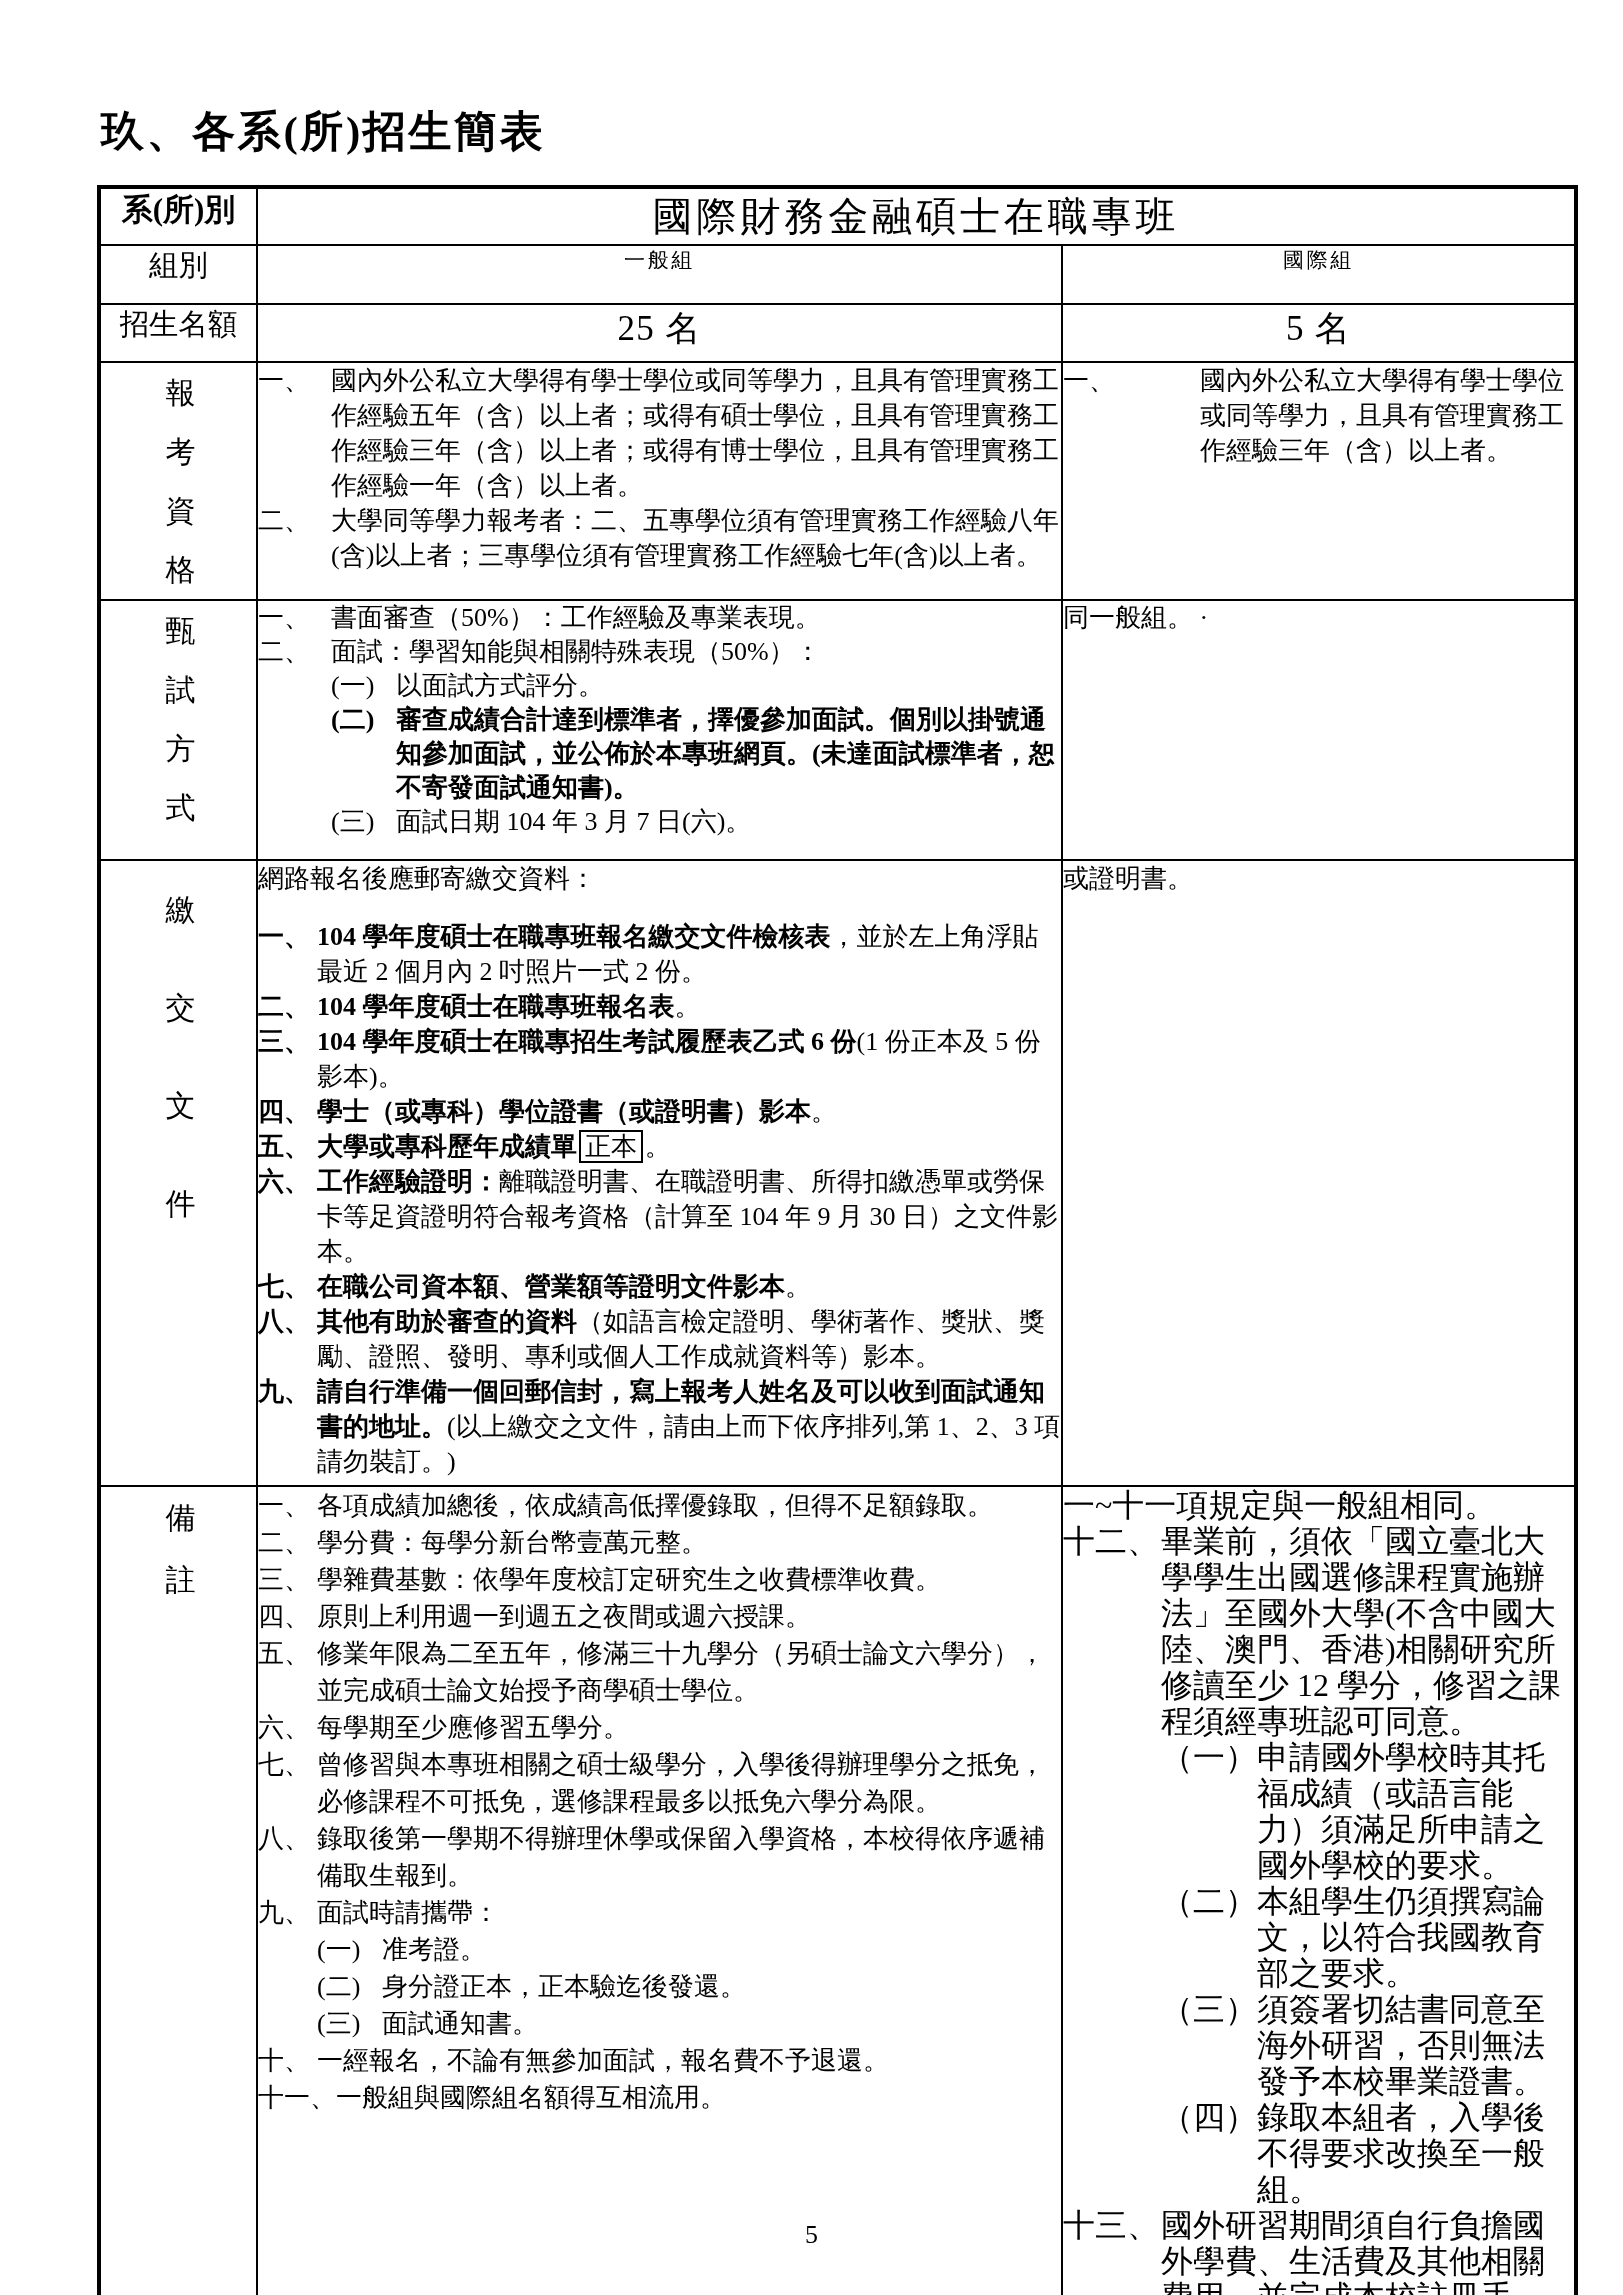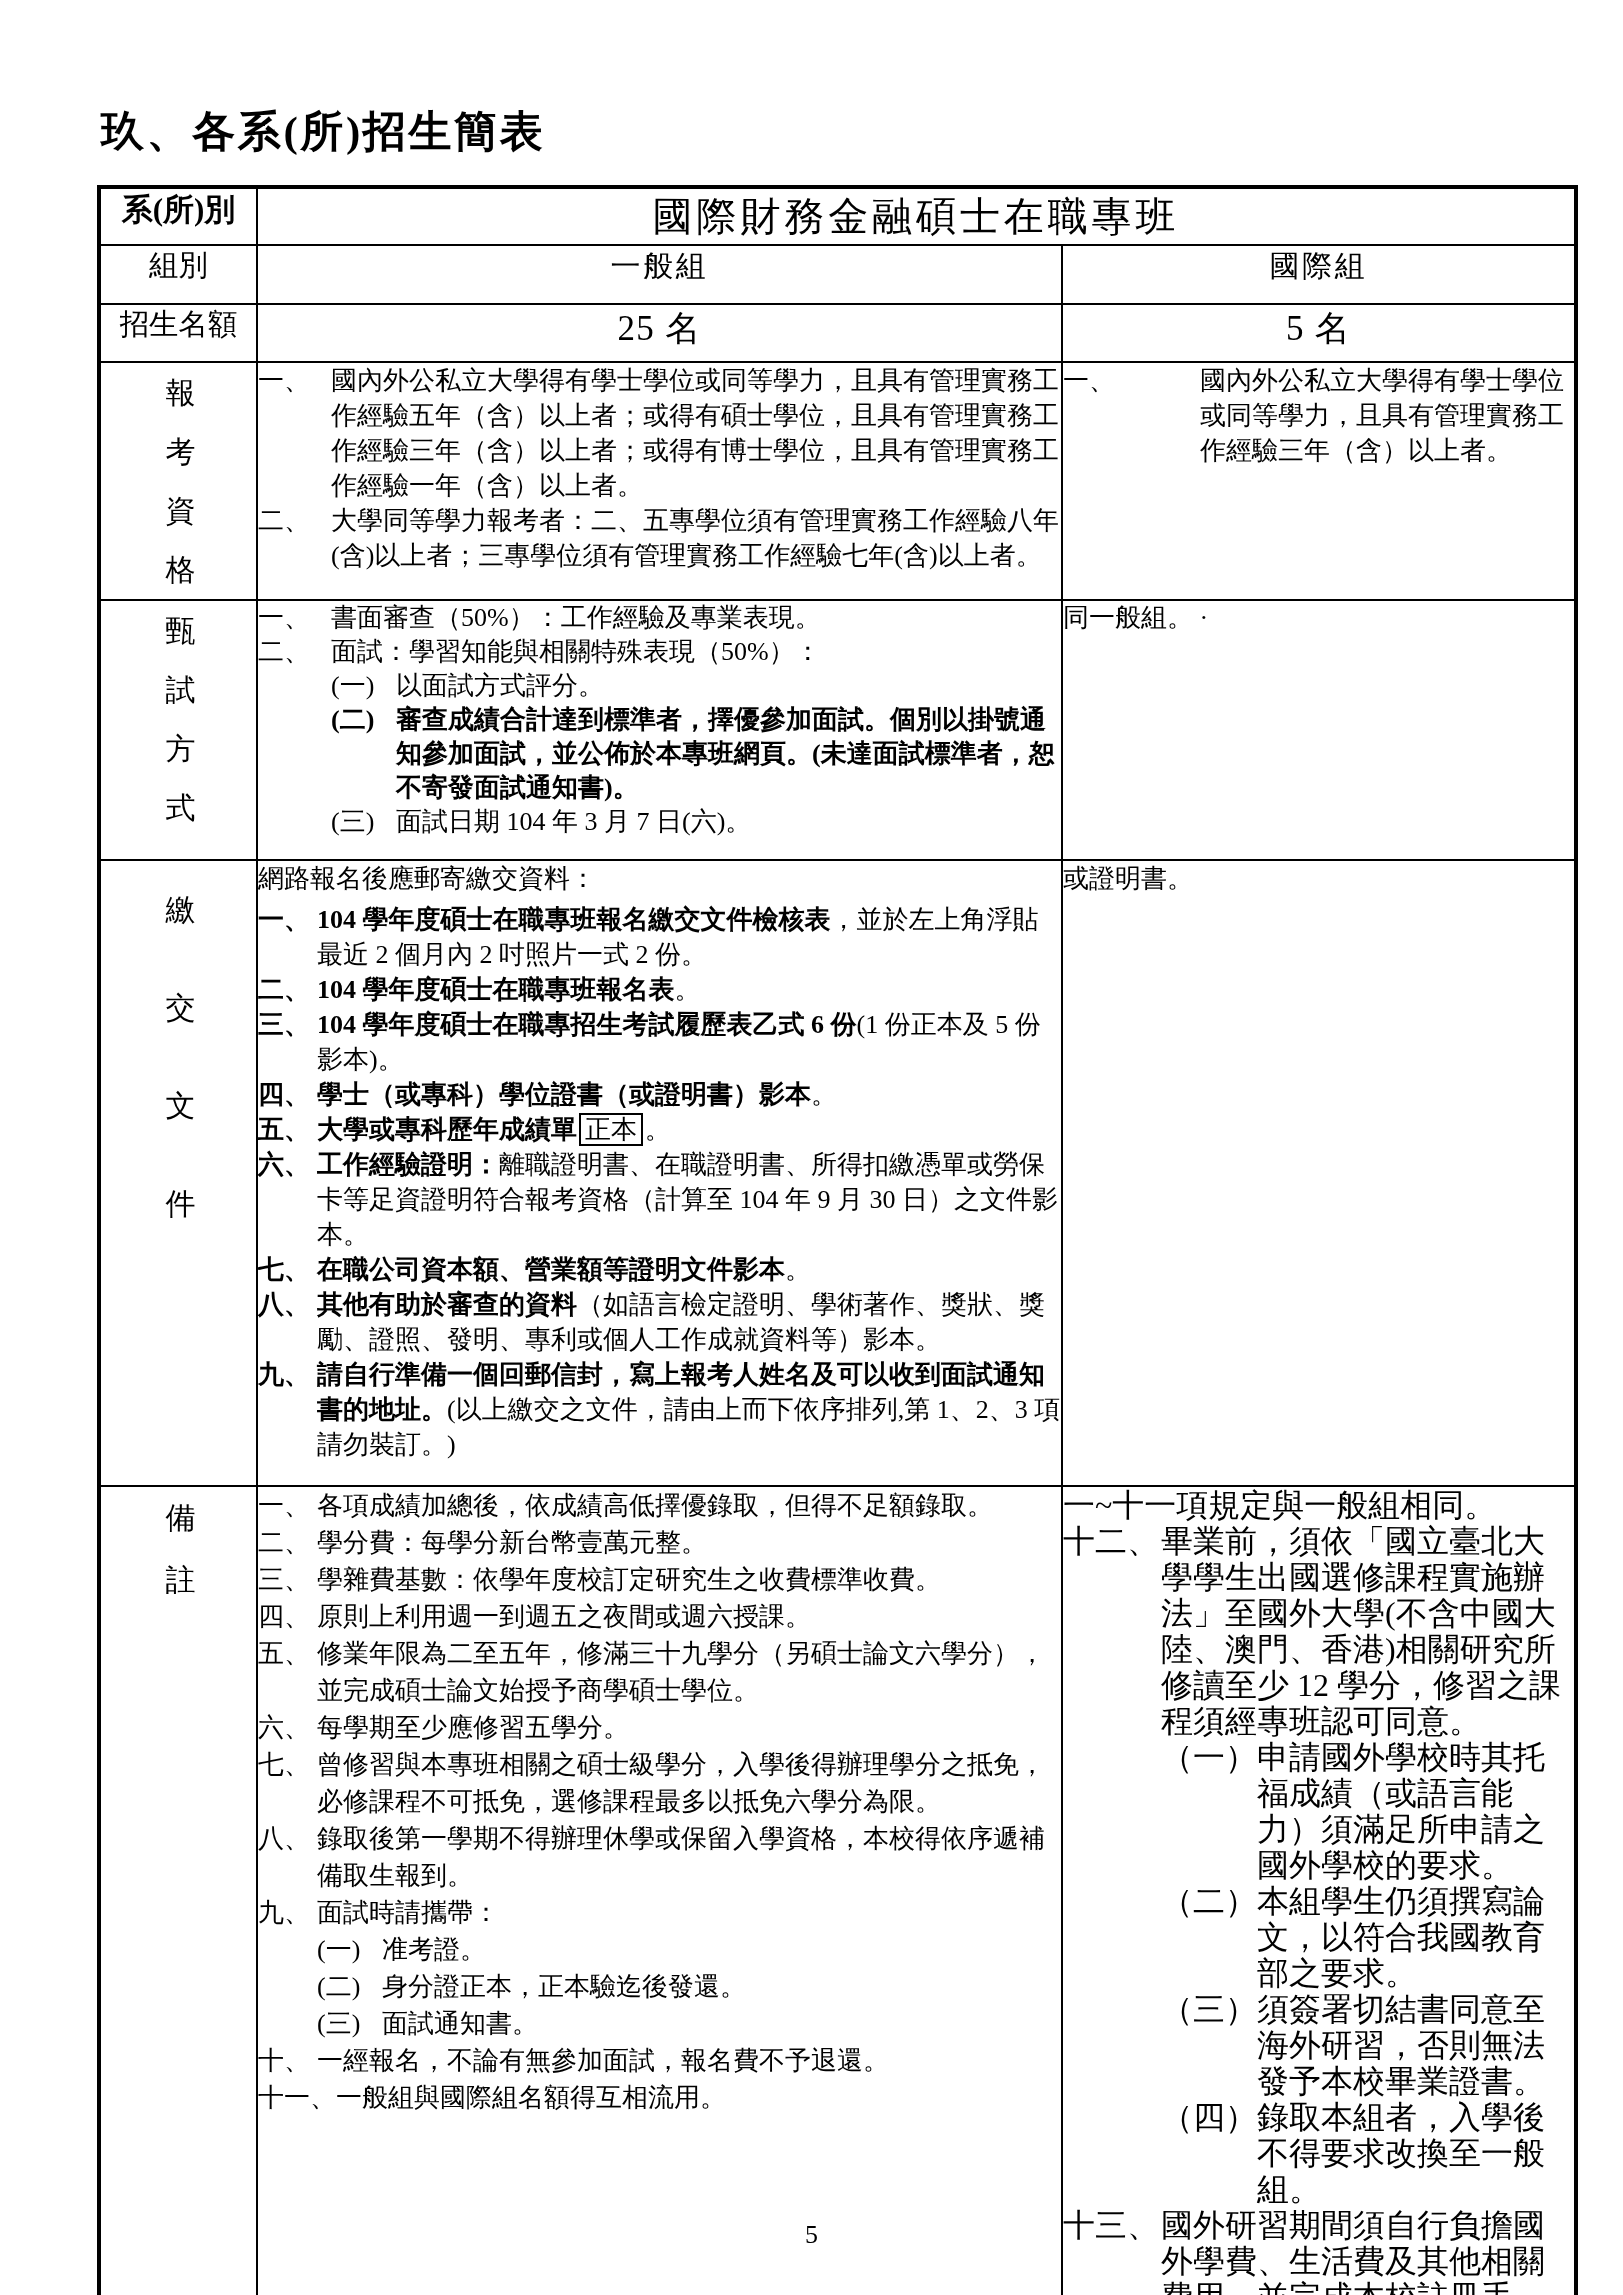--- a/index.html
+++ b/index.html
@@ -15,21 +15,21 @@
     position:absolute;left:97px;top:185px;width:1478px;
     border-collapse:collapse;table-layout:fixed;
     border:4.6px solid #000;
   }
   .tbl td{border:2.6px solid #000;vertical-align:top;padding:0;overflow:hidden;}
   
   .lblcell{vertical-align:middle;text-align:center;font-size:29.4px;}
   .lbl-bold{font-weight:bold;font-size:31px;}
   .valcell{vertical-align:middle;text-align:center;}
   .dept-val{font-size:40px;letter-spacing:3.9px;}
-  .grp-val{font-size:30px;letter-spacing:2.6px;}
+  .grp-val{font-size:21px;letter-spacing:2.6px;}
   .quota-val{font-size:35px;letter-spacing:1.3px;}
   
   .vstack{width:34px;margin:0 auto;word-break:break-all;text-align:right;font-size:30px;}
   .lh90{line-height:59px;}
   .lh150{line-height:98px;}
   .lh95{line-height:62px;}
   
   .cell{padding:10.5px 10.5px 6.5px 6.5px;font-size:26px;line-height:35px;}
   .cell-screen{padding-top:17px;line-height:34px;}
   .cell-submit{padding-top:15.7px;line-height:35px;}
@@ -39,21 +39,21 @@
   .item{display:flex;align-items:flex-start;}
   .mk{flex:0 0 auto;min-width:73px;white-space:nowrap;}
   .bd{flex:1 1 auto;}
   .mk-wide{min-width:137px;}
   .mk-sub{min-width:65px;}
   .mk-submit{min-width:59px;}
   .mk-notes{min-width:59px;}
   .mk-notes12{min-width:98px;}
   .b{font-weight:bold;}
   .box{font-weight:normal;border:2px solid #000;padding:0 3.9px;margin:0 2px;}
-  .intro{margin-bottom:6px;}
+  .intro{margin-bottom:23px;}
   .line{display:block;}
   .page-num{
     position:absolute;left:0;right:0;top:2220px;text-align:center;font-size:26px;
   }
 </style>
 </head>
 <body>
 
 <h1 class="page-title">玖、各系(所)招生簡表</h1>
 

